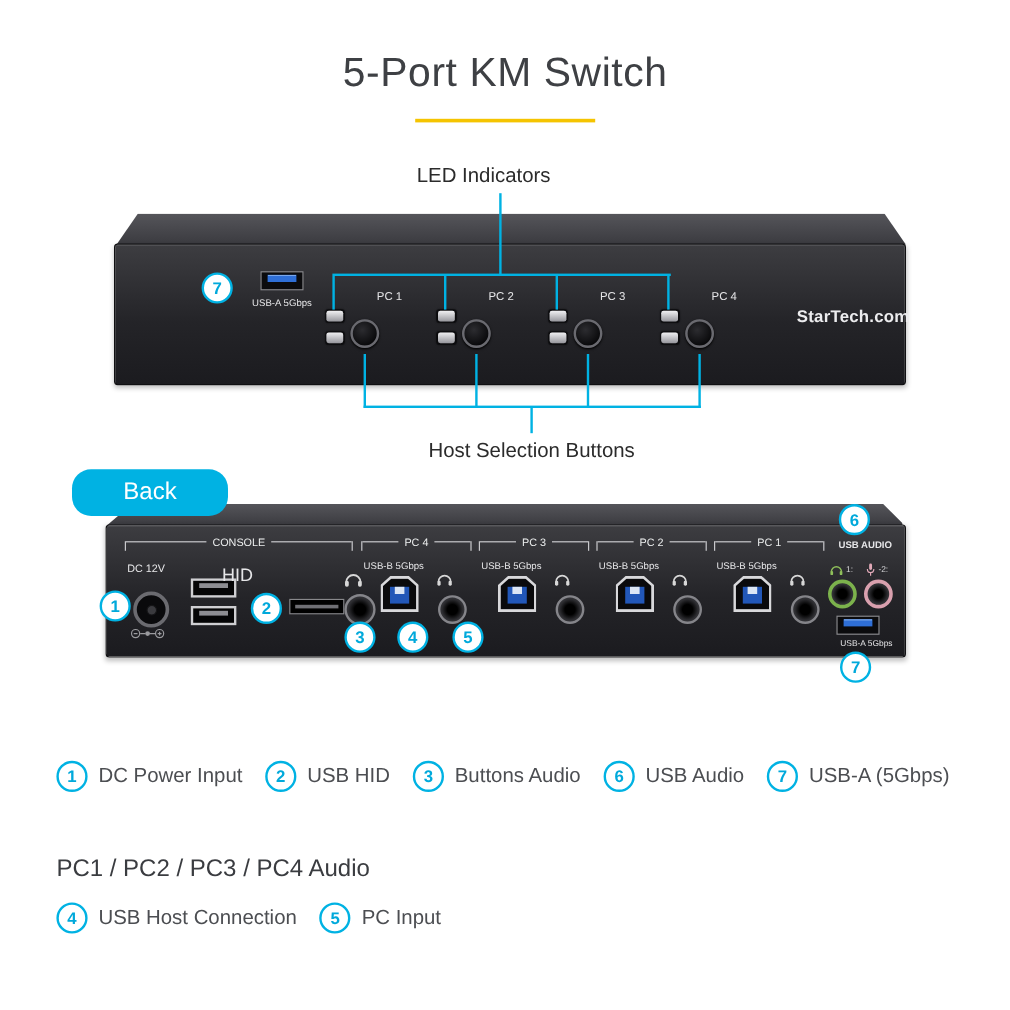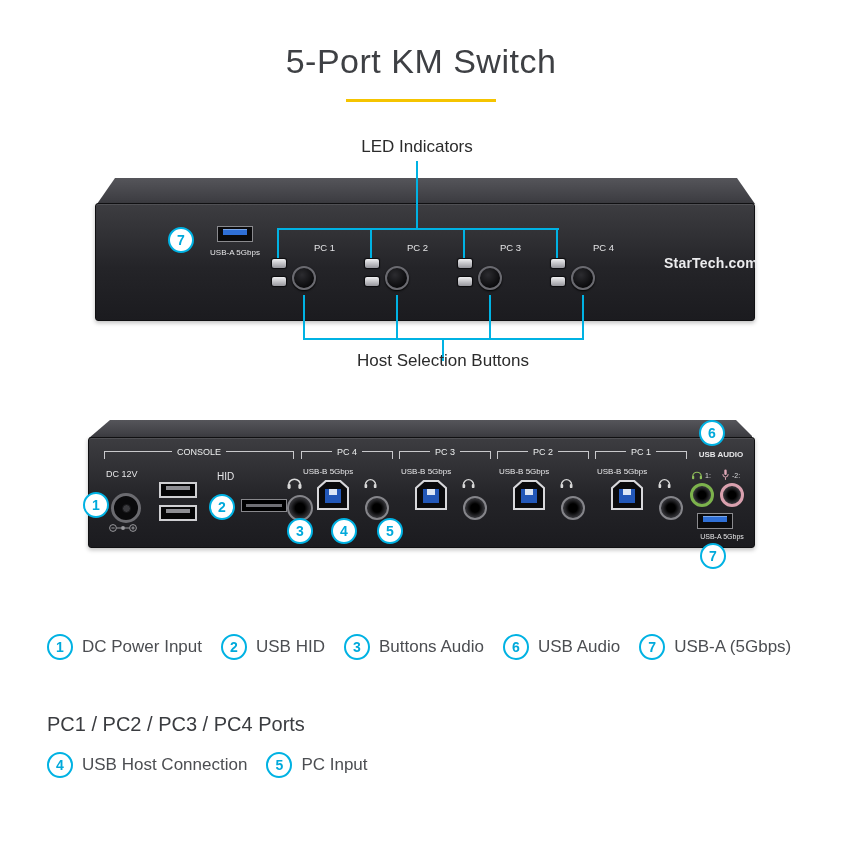--- a/index.html
+++ b/index.html
@@ -89,21 +89,21 @@
   .legend-label{font-size:17px;color:#4c4e52;}
 </style>
 </head>
 <body>
 
 <div class="canvas">
 
   <div class="title">5-Port KM Switch</div>
   <div class="title-rule"></div>
 
-  <div class="callout-text" style="left:352px;top:137px;width:130px">LED Indicators</div>
+  <div class="callout-text" style="left:338px;top:137px;width:130px">LED Indicators</div>
   <div class="cline" style="left:416px;top:161px;width:2px;height:68px"></div>
   <div class="cline" style="left:277px;top:228px;width:282px;height:2px"></div>
   <div class="cline" style="left:277px;top:230px;width:2px;height:28px"></div>
   <div class="cline" style="left:370px;top:230px;width:2px;height:28px"></div>
   <div class="cline" style="left:463px;top:230px;width:2px;height:28px"></div>
   <div class="cline" style="left:556px;top:230px;width:2px;height:28px"></div>
 
 
   <div class="device" style="left:95px;top:178px;width:662px;height:146px">
     <div class="dev-top" style="height:26px;clip-path:polygon(20px 0,642px 0,660px 26px,2px 26px)"></div>
@@ -143,22 +143,23 @@
       <div class="logo" style="left:568px;top:51px">StarTech.com</div>
     </div>
   </div>
 
   <div class="cline" style="left:303px;top:295px;width:2px;height:45px"></div>
   <div class="cline" style="left:396px;top:295px;width:2px;height:45px"></div>
   <div class="cline" style="left:489px;top:295px;width:2px;height:45px"></div>
   <div class="cline" style="left:582px;top:295px;width:2px;height:45px"></div>
   <div class="cline" style="left:303px;top:338px;width:281px;height:2px"></div>
   <div class="cline" style="left:442px;top:340px;width:2px;height:21px"></div>
-  <div class="callout-text" style="left:343px;top:351px;width:200px">Host Selection Buttons</div>
-
+  <div class="callout-text" style="left:343px;top:366px;width:200px">Host Selection Buttons</div>
+
+  <div class="pill" style="left:60px;top:391px">Back</div>
 
   <div class="device" style="left:88px;top:420px;width:664px;height:128px">
     <div class="dev-top" style="height:18px;clip-path:polygon(22px 0,648px 0,666px 18px,1px 18px)"></div>
     <div class="dev-face" style="left:0;top:17px;width:667px;height:111px">
 
       <div class="bracket" style="left:15px;top:10px;width:190px">
         <i class="tick"></i>
           <i class="bline"></i>
         <span class="blabel">CONSOLE</span>
         <i class="bline"></i>
@@ -204,21 +205,21 @@
         <circle cx="25" cy="5" r="3.4" fill="none" stroke="#9a9a9e" stroke-width="1"></circle>
         <line x1="23.4" y1="5" x2="26.6" y2="5" stroke="#9a9a9e" stroke-width="1"></line>
         <line x1="25" y1="3.4" x2="25" y2="6.6" stroke="#9a9a9e" stroke-width="1"></line>
       </svg>
       <div class="usb-hid" style="left:70px;top:44px">
           <div class="tongue"></div>
         </div>
       <div class="usb-hid" style="left:70px;top:67px">
           <div class="tongue"></div>
         </div>
-      <div class="small-label" style="left:128px;top:33px;font-size:10px">HID</div>
+      <div class="small-label" style="left:96px;top:33px;font-size:15px">HID</div>
       <div class="slot" style="left:152px;top:61px">
           <div class="slit"></div>
         </div>
       <svg class="svg-icon" style="left:197px;top:38px" width="17" height="14" viewBox="0 0 24 20">
         <path d="M3.5 13 a8.5 8.5 0 0 1 17 0" fill="none" stroke="#d8d8d8" stroke-width="2.2"></path>
         <rect x="2" y="11.5" width="4.5" height="7" rx="2" fill="#d8d8d8"></rect>
         <rect x="17.5" y="11.5" width="4.5" height="7" rx="2" fill="#d8d8d8"></rect>
       </svg>
       <div class="jack" style="left:198px;top:57px;width:22px;height:22px"></div>
 
@@ -324,21 +325,21 @@
     <div class="legend-item">
       <span class="badge">6</span>
       <span class="legend-label">USB Audio</span>
     </div>
     <div class="legend-item">
       <span class="badge">7</span>
       <span class="legend-label">USB-A (5Gbps)</span>
     </div>
   </div>
 
-  <div class="legend-h" style="top:713px">PC1 / PC2 / PC3 / PC4 Ports</div>
+  <div class="legend-h" style="top:713px">PC1 / PC2 / PC3 / PC4 Audio</div>
   <div class="legend-row" style="top:752px">
     <div class="legend-item">
       <span class="badge">4</span>
       <span class="legend-label">USB Host Connection</span>
     </div>
     <div class="legend-item">
       <span class="badge">5</span>
       <span class="legend-label">PC Input</span>
     </div>
   </div>

